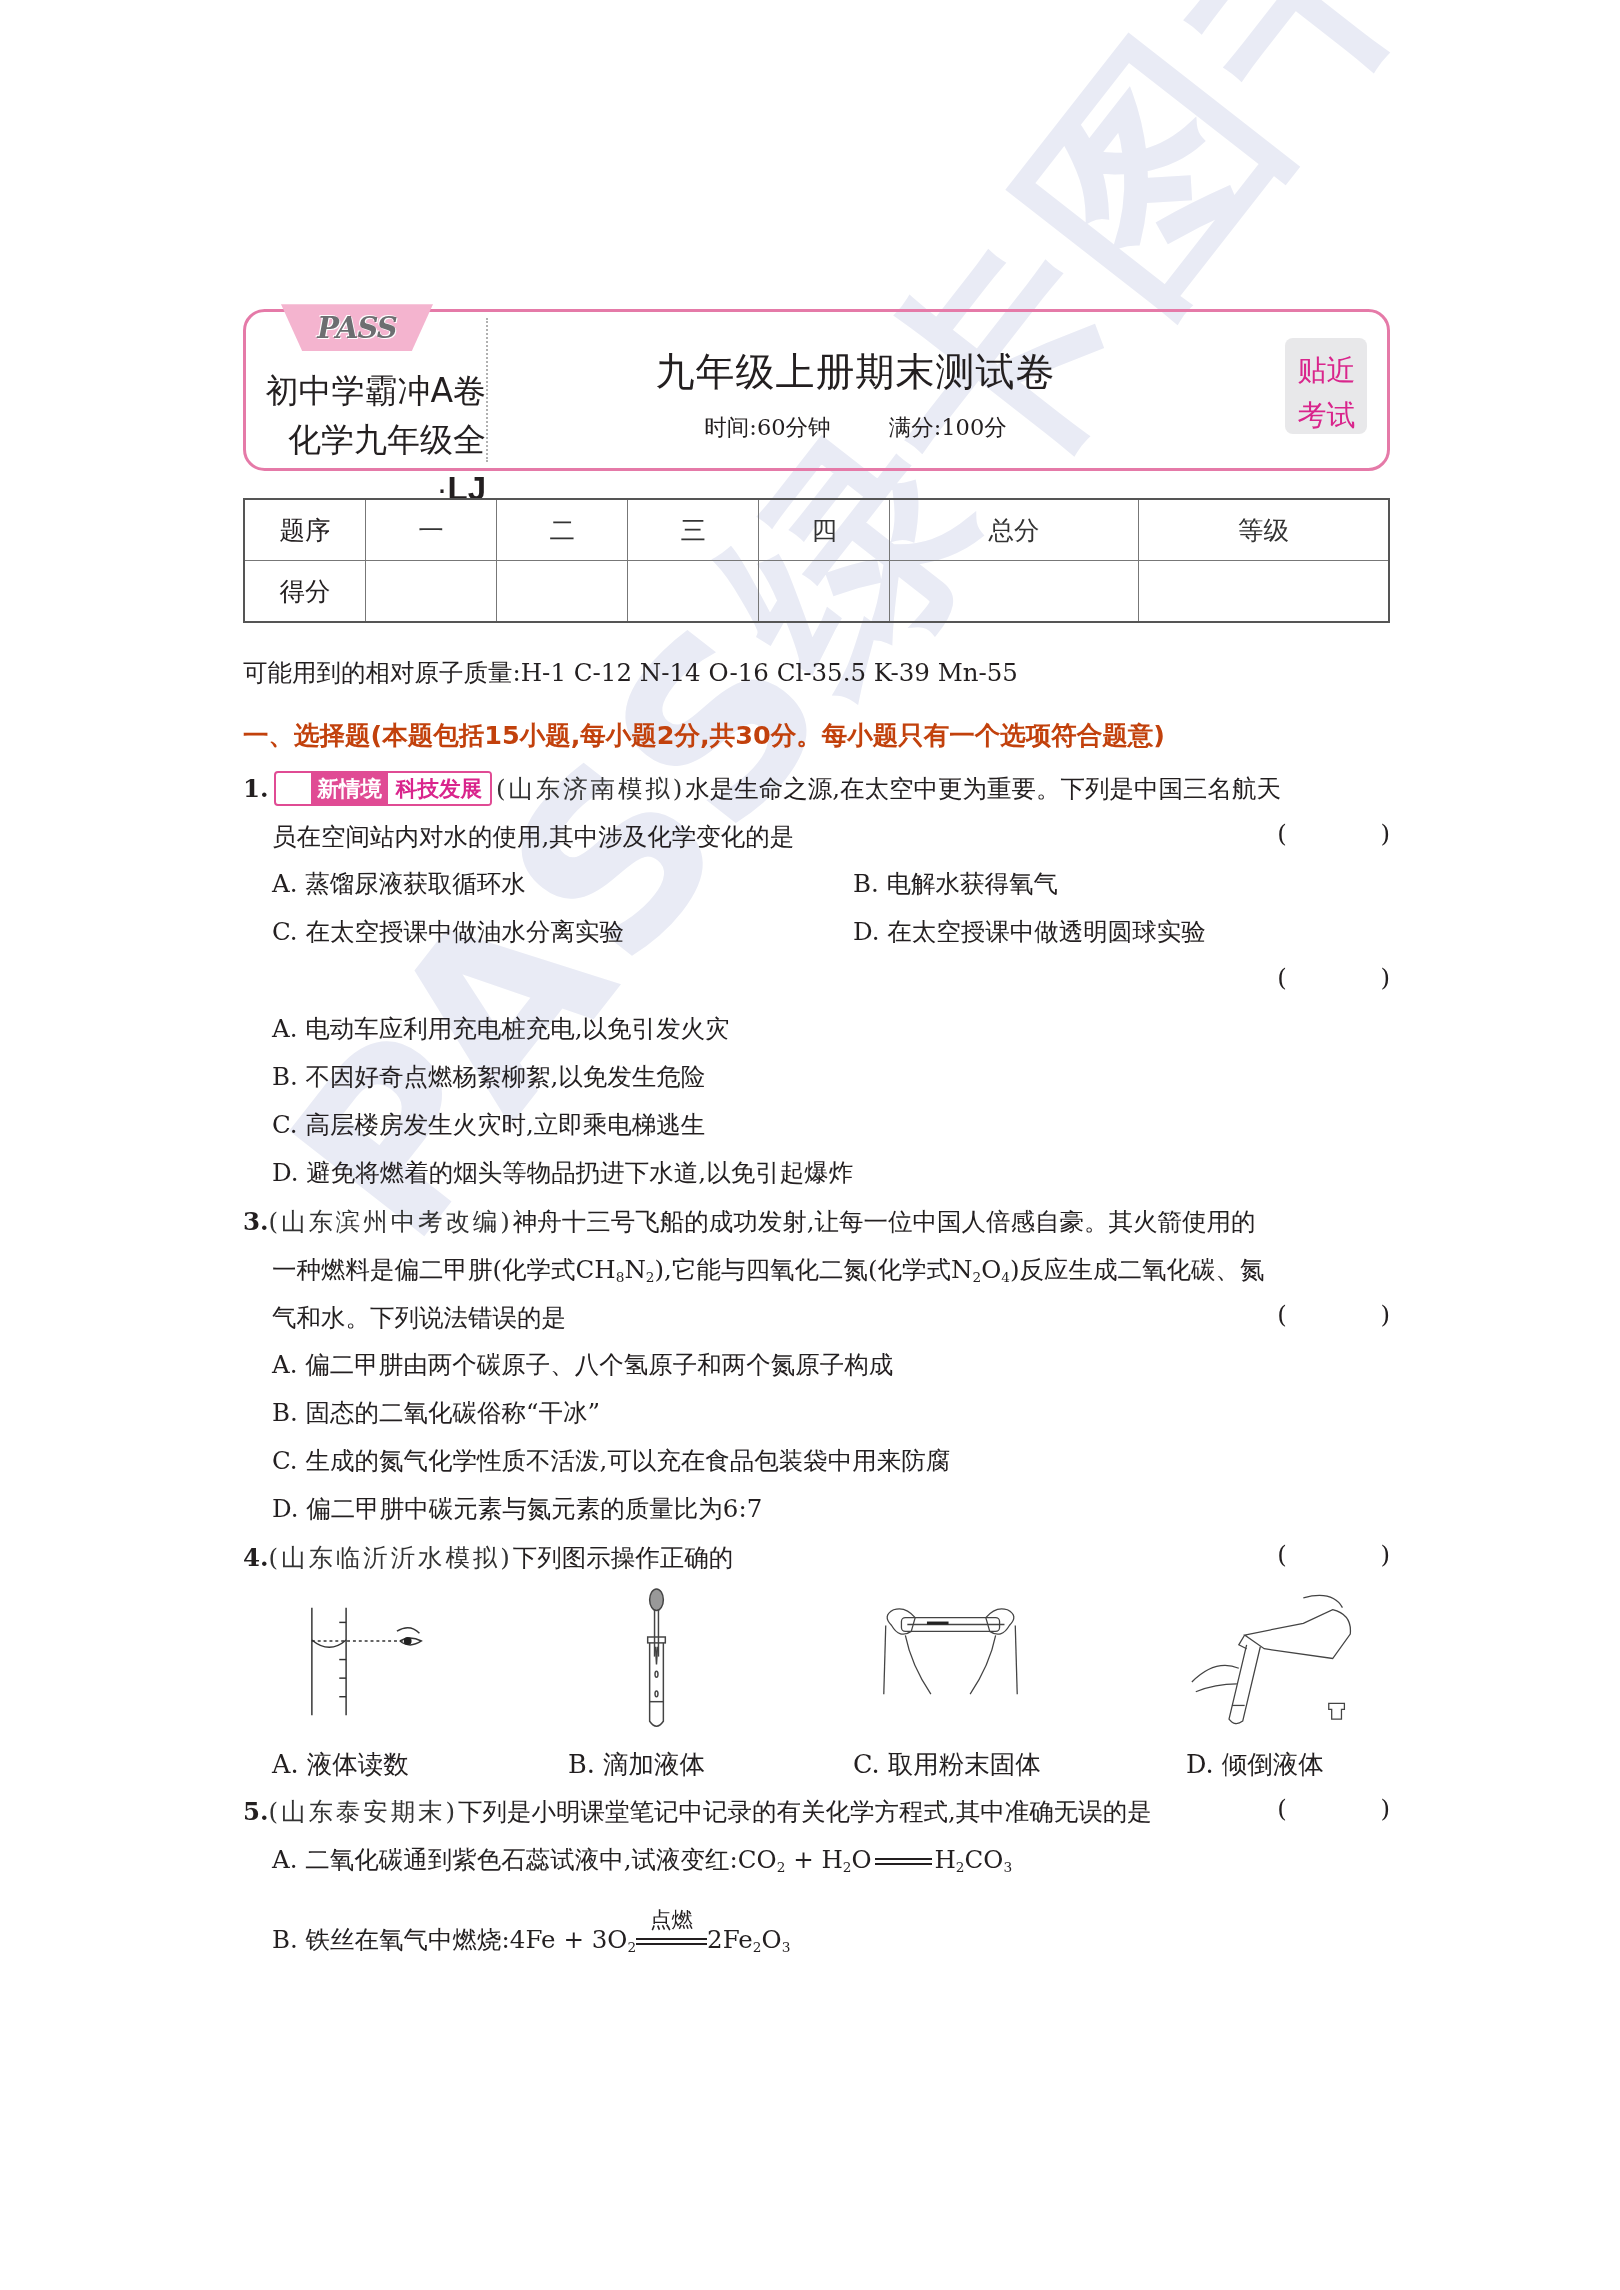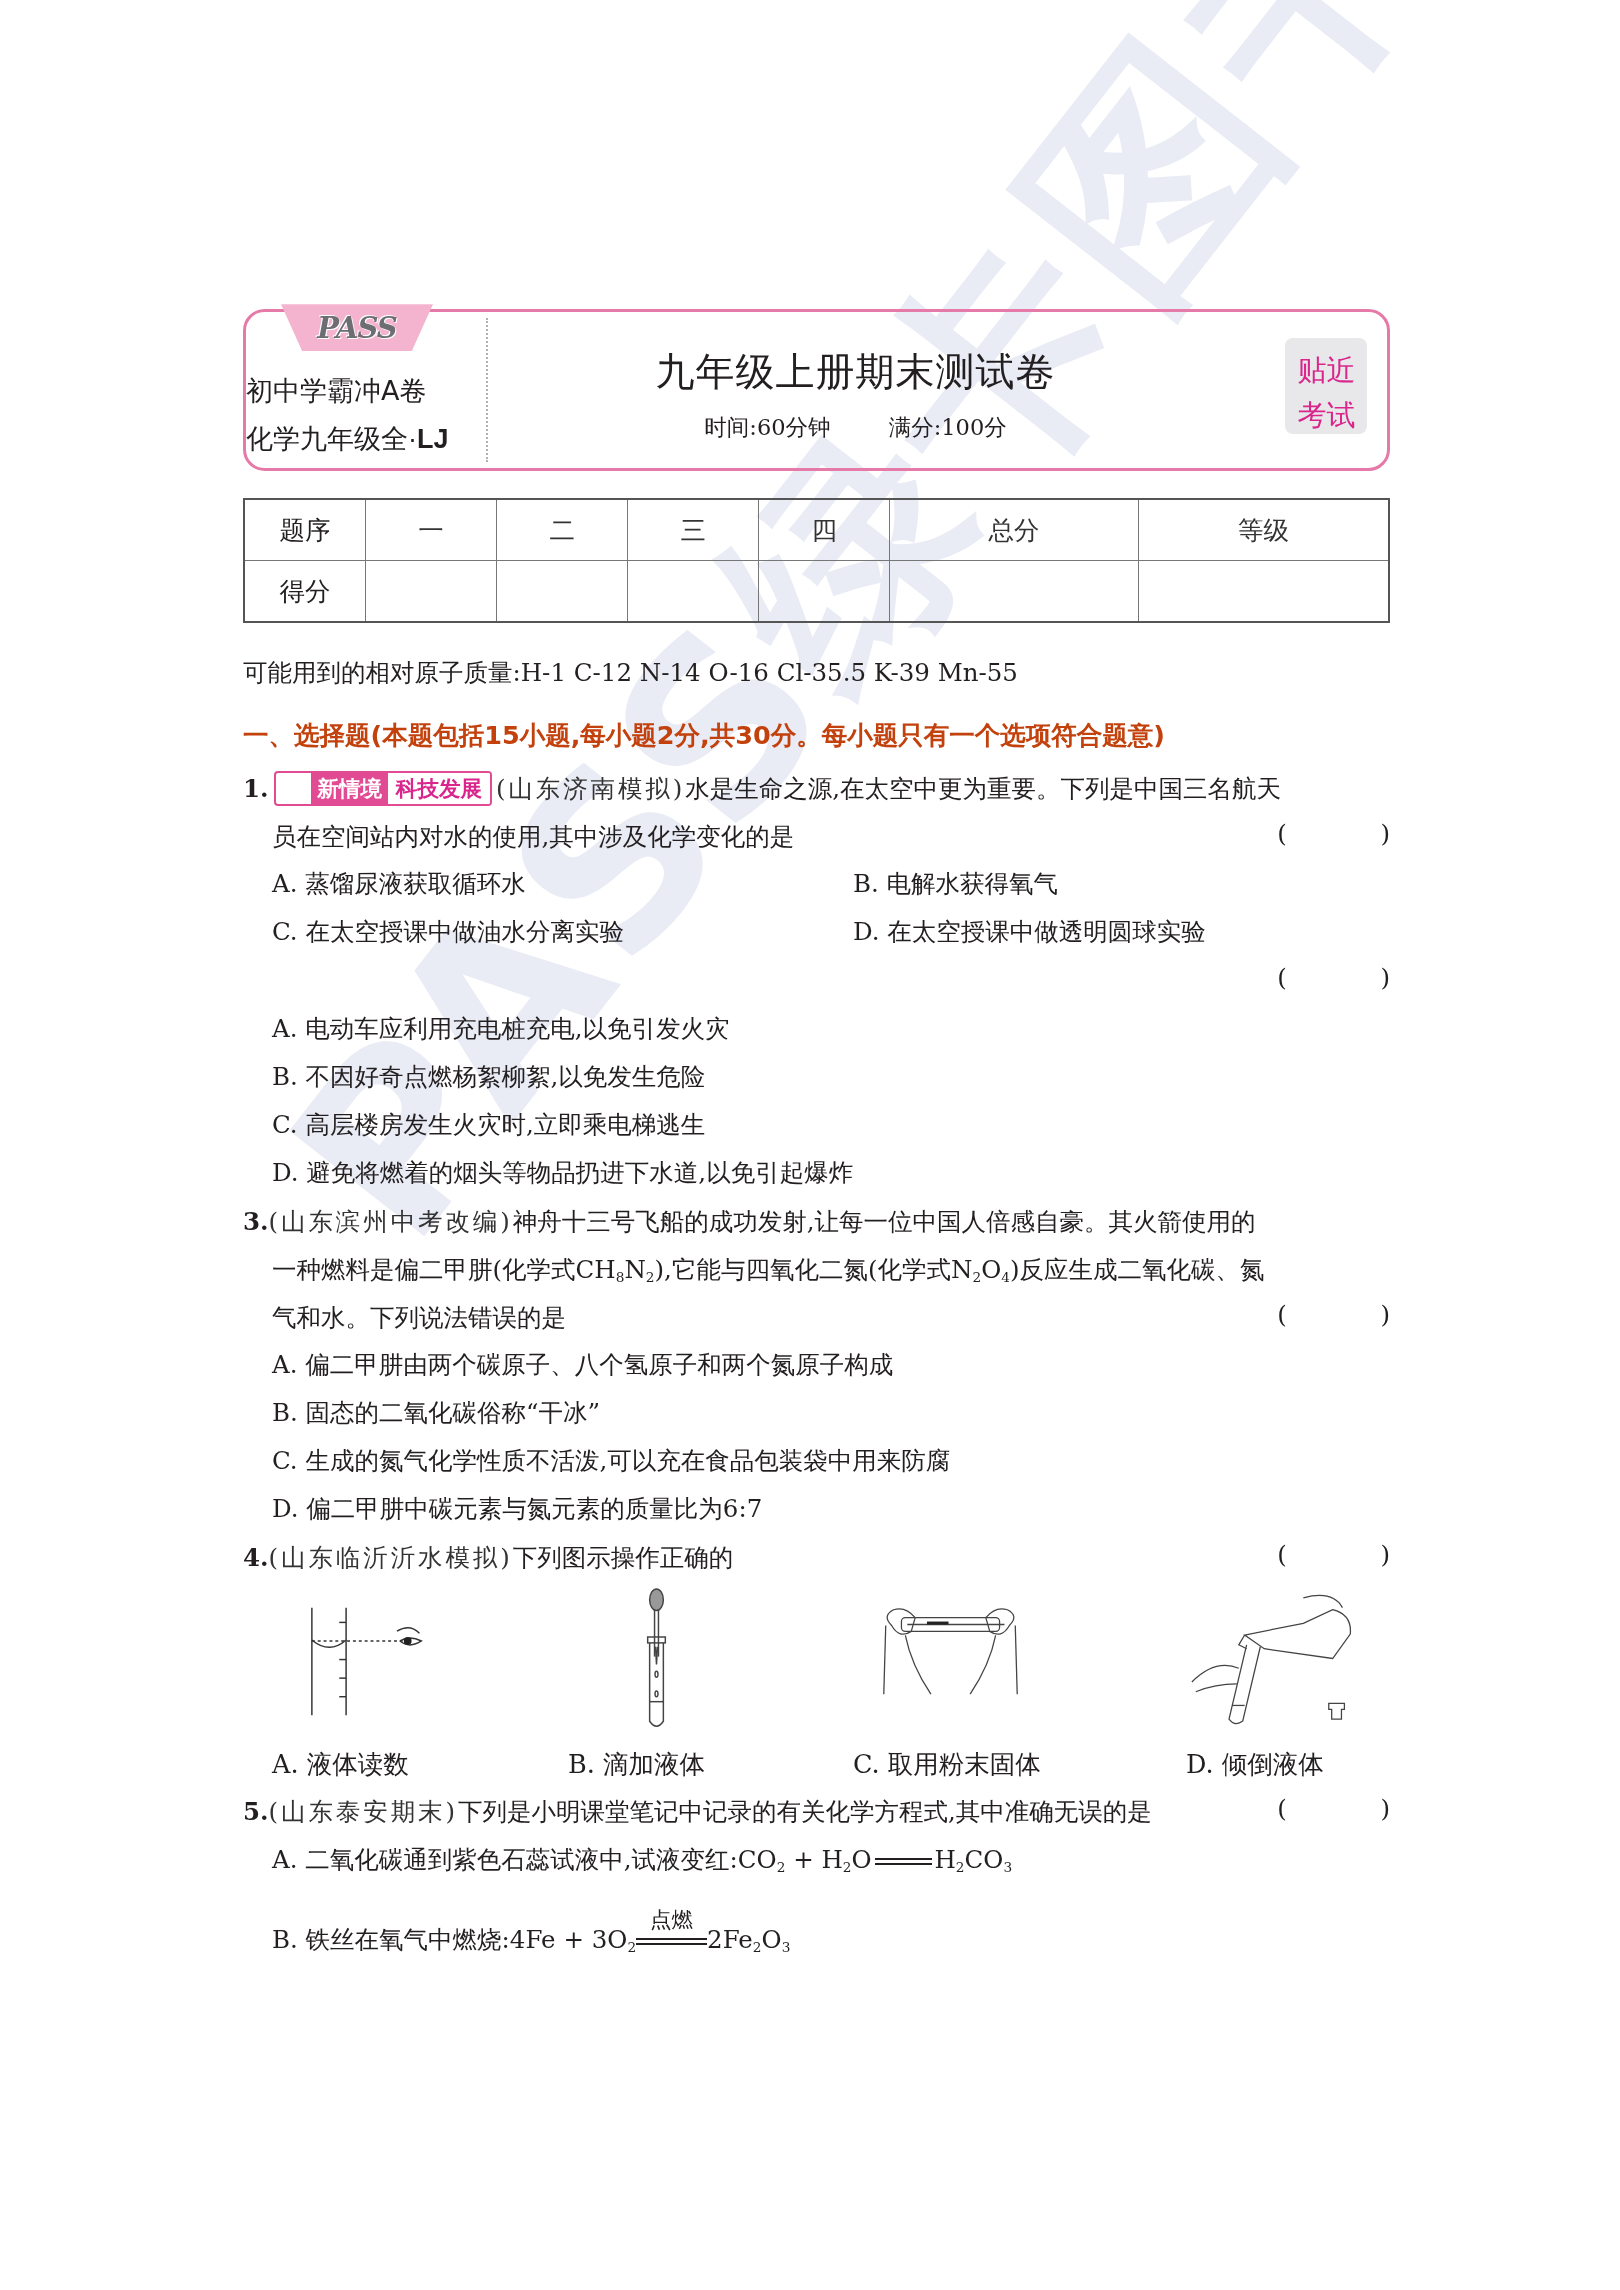--- a/index.html
+++ b/index.html
@@ -11,22 +11,22 @@
   .layer { position:absolute; inset:0; z-index:1; }
 
   
   .header-box { position:absolute; left:243px; top:297px; width:1147px; height:162px;
                 border:3.9px solid #e57aa8; border-radius:21.6px; box-sizing:border-box;margin-top:12px; }
   .pass-tab { position:absolute; left:35px; top:-7.8px; width:152px; height:47px;
               background:#f4b4cf; clip-path:polygon(0 0,100% 0,86% 100%,14% 100%);
               display:flex; align-items:center; justify-content:center; }
   .pass-tab span { font-family:"DejaVu Serif", serif; font-weight:bold; font-style:italic; font-size:29px;
                    color:#6d6e71; letter-spacing:-1px; text-shadow:1px 1px 0 #fff, -1px -1px 0 #fff; }
-  .series { position:absolute; left:0; top:54px; width:240px; text-align:left;
-            font-family:"DejaVu Sans", sans-serif; font-size:27px; line-height:49px; color:#231f20; }
+  .series { position:absolute; left:0; top:54px; width:240px; text-align:right;
+            font-family:"DejaVu Sans", sans-serif; font-size:33px; line-height:49px; color:#231f20; }
   .series .l2 { font-family:Liberation Sans, sans-serif; }
   .series .l2 b { font-weight:bold; }
   .dotted-sep { position:absolute; left:240px; top:5.9px; bottom:5.9px; border-left:2px dotted #b0b0b0; }
   .title { position:absolute; left:245px; right:167px; top:33px; text-align:center;
            font-family:"DejaVu Sans", sans-serif; font-size:39px; color:#231f20; letter-spacing:1px; }
   .meta { position:absolute; left:245px; right:167px; top:100px; text-align:center;
           font-size:22.5px; color:#231f20; }
   .meta span { margin:0 25.5px; }
   .badge { position:absolute; right:19.6px; top:25.5px; width:82px; height:96px; background:#e8e8ea;
            border-radius:7.8px; color:#d9258c; font-family:"DejaVu Sans", sans-serif; font-size:29px;

